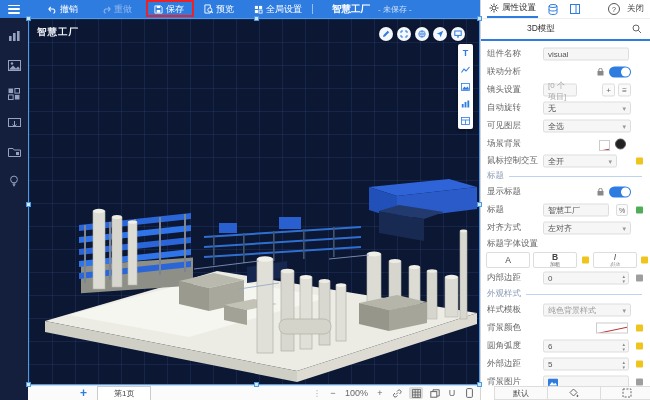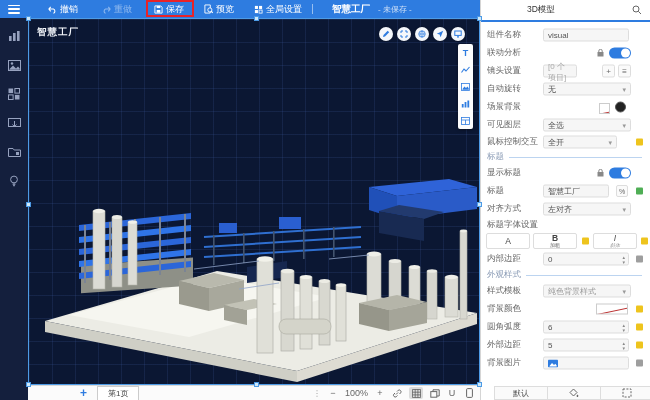--- a/index.html
+++ b/index.html
@@ -34,21 +34,21 @@
   .handle{position:absolute;width:5px;height:5px;background:#cfe9fb;border:1px solid #4d9be6;box-sizing:border-box;z-index:5;}
   .canvas-title{position:absolute;left:8px;top:7px;color:#f2f5fa;font-size:9.5px;font-weight:bold;letter-spacing:1px;}
   .vp-circles{position:absolute;right:14px;top:8px;display:flex;gap:4px;z-index:6;}
   .vp-circle{width:14px;height:14px;border-radius:50%;background:#f4f7fb;display:flex;align-items:center;justify-content:center;cursor:pointer;box-shadow:0 0 2px rgba(0,0,0,.4);}
   .vp-menu{position:absolute;right:6px;top:25px;width:15px;background:#fdfdfd;border-radius:2px;box-shadow:0 1px 3px rgba(0,0,0,.4);display:flex;flex-direction:column;align-items:center;padding:3px 0;gap:6px;z-index:6;}
   .vp-menu-item{width:11px;height:11px;display:flex;align-items:center;justify-content:center;cursor:pointer;color:#2e7ce0;font-size:9px;font-weight:bold;}
 
   
   .bottombar{left:28px;top:385px;width:452px;height:15px;background:#fbfbfb;border-top:1px solid #d8d8d8;box-sizing:border-box;display:flex;align-items:center;font-size:9px;color:#555;}
   .bb-add{margin-left:52px;color:#2e7ce0;font-size:12px;font-weight:bold;cursor:pointer;line-height:10px;}
-  .bb-tab{margin-left:10px;height:14px;padding:0 10px;background:#fff;border:1px solid #ccc;border-bottom:none;display:flex;align-items:center;font-size:8px;color:#444;cursor:pointer;}
+  .bb-tab{margin-left:10px;height:14px;padding:0 16px;background:#fff;border:1px solid #ccc;border-bottom:none;display:flex;align-items:center;font-size:8px;color:#444;cursor:pointer;}
   .bb-right{margin-left:auto;display:flex;align-items:center;gap:7px;padding-right:6px;}
   .bb-ctl{cursor:pointer;color:#666;font-size:9px;display:flex;align-items:center;justify-content:center;min-width:10px;height:12px;}
   .bb-ctl.active{background:#dcdcdc;border-radius:2px;padding:0 2px;}
   .bb-dots{color:#999;font-size:8px;letter-spacing:0;cursor:grab;}
 
   
   .rpanel{left:480px;top:0;width:170px;height:400px;background:#fff;border-left:1px solid #d5d5d5;box-sizing:border-box;font-size:8.5px;color:#555;}
   .rp-tabs{height:18px;display:flex;align-items:center;border-bottom:1px solid #eee;padding-left:6px;gap:8px;}
   .rp-tab{display:flex;align-items:center;gap:3px;height:100%;border-bottom:2px solid #2e7ce0;color:#333;font-size:8.5px;cursor:pointer;padding:0 2px;box-sizing:border-box;}
   .rp-tabicon{width:14px;height:14px;display:flex;align-items:center;justify-content:center;cursor:pointer;}
@@ -379,20 +379,47 @@
     <div class="bb-ctl">
       <svg width="7" height="10" viewBox="0 0 7 10">
           <rect x="0.6" y="0.6" width="5.8" height="8.8" rx="1" fill="none" stroke="#666"></rect>
         </svg>
     </div>
   </div>
 </div>
 
 <div class="abs rpanel">
 
+  <div class="rp-tabs">
+    <div class="rp-tab">
+      <svg width="10" height="10" viewBox="0 0 10 10">
+          <circle cx="5" cy="5" r="2" fill="none" stroke="#444"></circle>
+          <g stroke="#444">
+            <path d="M5 0.5 V2 M5 8 V9.5 M0.5 5 H2 M8 5 H9.5 M1.8 1.8 L2.9 2.9 M7.1 7.1 L8.2 8.2 M8.2 1.8 L7.1 2.9 M2.9 7.1 L1.8 8.2"></path>
+          </g>
+        </svg>
+      <span>属性设置</span>
+    </div>
+    <div class="rp-tabicon">
+      <svg width="10" height="11" viewBox="0 0 10 11">
+          <ellipse cx="5" cy="2" rx="4" ry="1.5" fill="none" stroke="#2e7ce0"></ellipse>
+          <path d="M1 2 V9 C1 9.8 2.8 10.5 5 10.5 C7.2 10.5 9 9.8 9 9 V2 M1 5.5 C1 6.3 2.8 7 5 7 C7.2 7 9 6.3 9 5.5" fill="none" stroke="#2e7ce0"></path>
+        </svg>
+    </div>
+    <div class="rp-tabicon">
+      <svg width="10" height="10" viewBox="0 0 10 10">
+          <rect x="0.5" y="0.5" width="9" height="9" fill="none" stroke="#2e7ce0"></rect>
+          <path d="M6 0.5 V9.5" stroke="#2e7ce0"></path>
+        </svg>
+    </div>
+    <div class="rp-tabs-right">
+      <div class="rp-help">?</div>
+      <div class="rp-close">关闭</div>
+    </div>
+  </div>
 
   <div class="rp-search">
     <span class="rp-type">3D模型</span>
     <svg class="rp-searchicon" width="10" height="10" viewBox="0 0 10 10">
         <circle cx="4" cy="4" r="3" fill="none" stroke="#666"></circle>
         <path d="M6.3 6.3 L9 9" stroke="#666"></path>
       </svg>
   </div>
 
   <div class="row" style="margin-top:4px;">
@@ -414,30 +441,30 @@
     <div class="mini-btn" style="left:137px;">≡</div>
   </div>
   <div class="row">
     <span class="lbl">自动旋转</span>
     <div class="ctl selectbox" style="width:88px;">
         <span>无</span>
         <span class="chev">▾</span>
       </div>
   </div>
   <div class="row">
-    <span class="lbl">场景背景</span>
-    <div class="swatch-diag" style="position:absolute;left:118px;top:5px;width:9px;height:9px;"></div>
-    <div class="colordot" style="left:134px;"></div>
-  </div>
-  <div class="row">
     <span class="lbl">可见图层</span>
     <div class="ctl selectbox" style="width:88px;">
         <span>全选</span>
         <span class="chev">▾</span>
       </div>
+  </div>
+  <div class="row">
+    <span class="lbl">场景背景</span>
+    <div class="swatch-diag" style="position:absolute;left:118px;top:5px;width:9px;height:9px;"></div>
+    <div class="colordot" style="left:134px;"></div>
   </div>
   <div class="row" style="height:16px;">
     <span class="lbl">鼠标控制交互</span>
     <div class="ctl selectbox" style="width:74px;">
         <span>全开</span>
         <span class="chev">▾</span>
       </div>
     <div class="ind" style="left:155px;background:#eec41d;"></div>
   </div>
 

